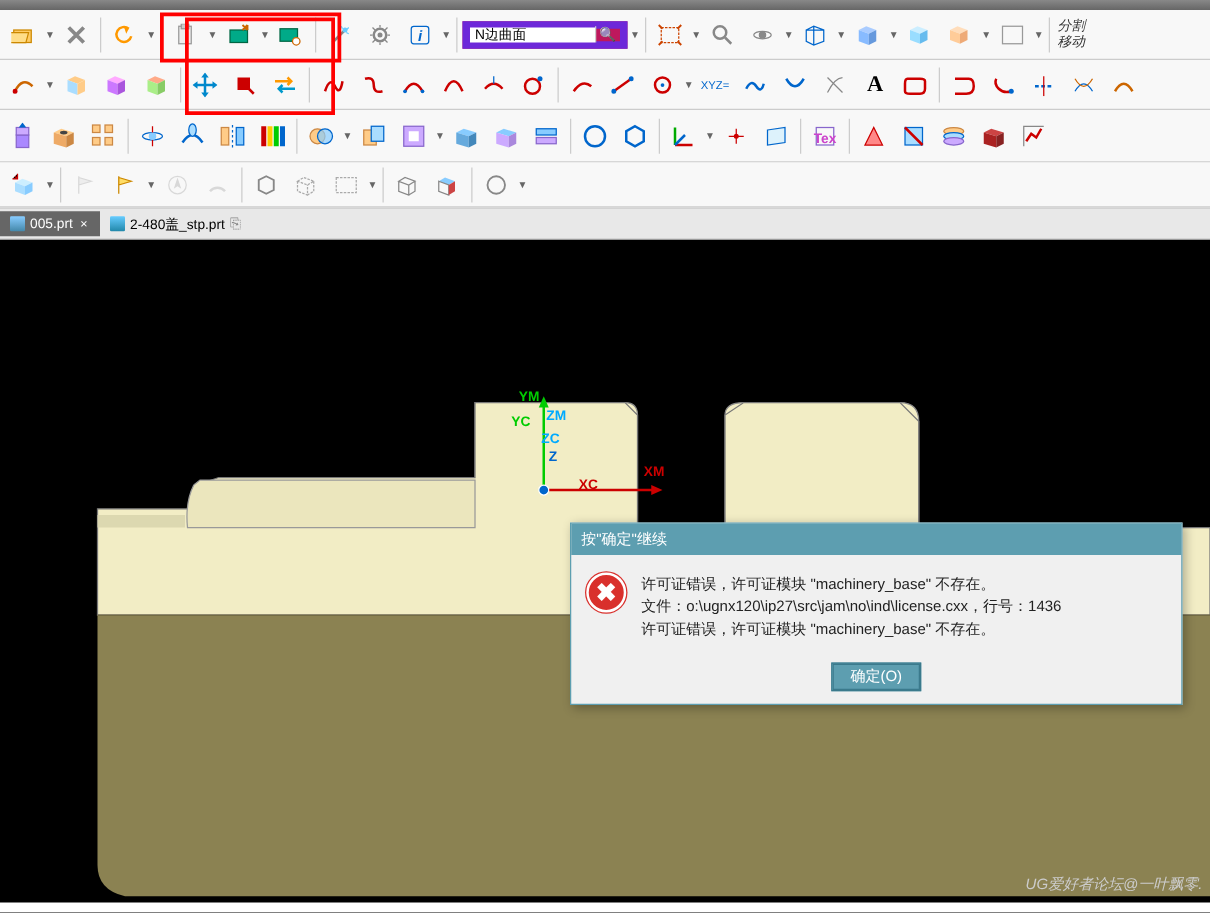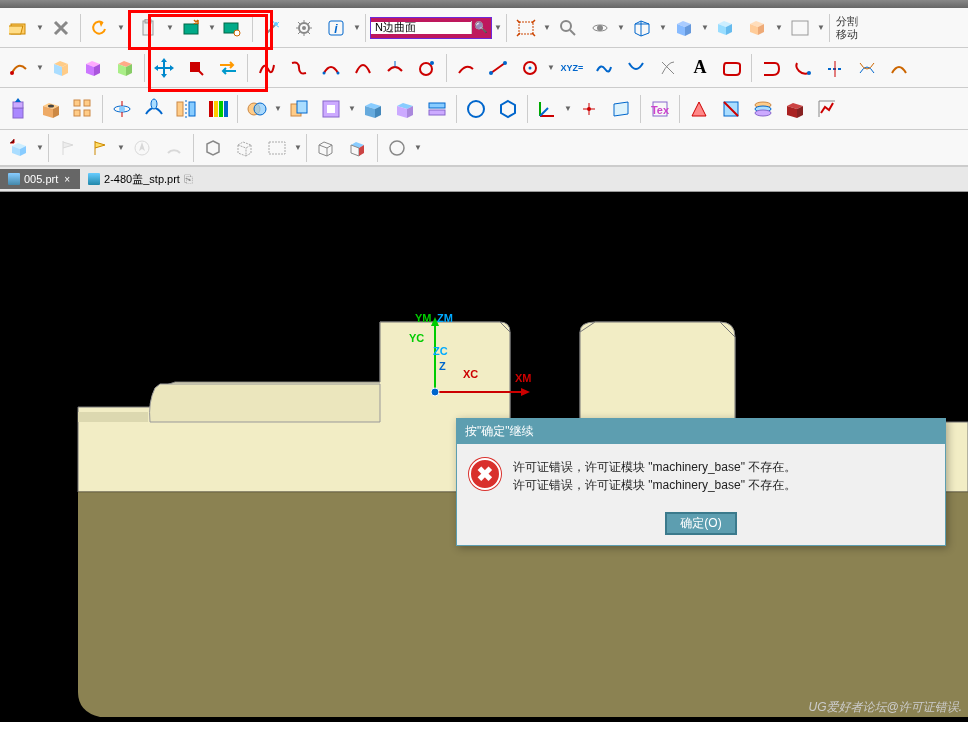--- a/index.html
+++ b/index.html
@@ -2,24 +2,24 @@
 <html><head>
 <meta charset="utf-8">
 <style>
 * { margin:0; padding:0; box-sizing:border-box; }
 body { font-family: "Microsoft YaHei", Arial, sans-serif; font-size:12px; background:#fff; width:968px; height:730px; overflow:hidden; position:relative; }
 .menubar { height:8px; background:linear-gradient(#888,#666); overflow:hidden; }
 .toolbar { display:flex; align-items:center; padding:2px 4px; gap:2px; border-bottom:1px solid #ccc; background:#f8f8f8; flex-wrap:nowrap; height:40px; overflow:hidden; }
 .tb { width:30px; height:30px; display:flex; align-items:center; justify-content:center; border:1px solid transparent; border-radius:2px; cursor:pointer; }
 .dd { width:8px; font-size:8px; color:#666; cursor:pointer; }
 .sep { width:1px; height:28px; background:#ccc; margin:0 2px; }
-.searchbox { display:flex; align-items:center; border:1px solid #6d28d9; height:22px; background:#be185d; }
+.searchbox { display:flex; align-items:center; border:6px solid #6d28d9; height:22px; background:#be185d; }
 .searchbox input { border:0; width:100px; font-size:11px; padding:0 4px; outline:none; }
 .searchbox .mag { width:20px; text-align:center; font-size:11px; border-left:1px solid #ccc; cursor:pointer; }
-.righttxt { font-size:11px; color:#333; line-height:1.1; white-space:nowrap; padding:0 2px; }
+.righttxt { font-size:11px; color:#333; line-height:1.1; white-space:nowrap; padding:0 2px;font-style:italic; }
 .redbox { position:absolute; border:3px solid red; pointer-events:none; }
 .tabbar { background:#e8e8e8; display:flex; align-items:center; height:26px; border-top:1px solid #ccc; border-bottom:1px solid #999; }
 .tab { padding:4px 8px; display:flex; align-items:center; gap:4px; font-size:11px; cursor:pointer; }
 .tab.active { background:#666; color:#fff; }
 .tab .ico { width:12px;height:12px;background:linear-gradient(#8cf,#48a);display:inline-block;border-radius:1px; }
 .tab .x { font-size:10px; cursor:pointer; padding:0 2px;}
 .viewport { position:relative; background:#000; height:530px; overflow:hidden; }
 .model { position:absolute; }
 .dialog { position:absolute; left:456px; top:418px; width:490px; background:#f0f0f0; border:1px solid #5d9eb0; box-shadow:2px 2px 8px rgba(0,0,0,.3); }
 .dlg-title { background:#5d9eb0; color:#fff; padding:4px 8px; font-size:12px; }
@@ -264,21 +264,21 @@
       </svg>
     </div>
  <div class="tb">
       <svg width="18" height="18">
         <circle cx="9" cy="9" r="6" fill="none" stroke="#c00" stroke-width="2"></circle>
         <circle cx="9" cy="9" r="1.5" fill="#06c"></circle>
       </svg>
     </div>
     <span class="dd">▼</span>
  <div class="tb">
-      <span style="font-size:9px;color:#06c;font-weight:bold">XYZ=</span>
+      <span style="font-size:9px;color:#06c;font-weight:normal">XYZ=</span>
     </div>
  <div class="tb">
       <svg width="18" height="18">
         <path d="M2 12 Q6 4 10 10 T16 8" stroke="#06c" stroke-width="2" fill="none"></path>
       </svg>
     </div>
  <div class="tb">
       <svg width="18" height="18">
         <path d="M2 4 Q9 16 16 4" stroke="#06c" stroke-width="2" fill="none"></path>
       </svg>
@@ -600,36 +600,37 @@
 
  <div style="position:absolute; left:415px; top:120px;">
   <svg width="130" height="100">
    <line x1="20" y1="80" x2="20" y2="10" stroke="#0c0" stroke-width="2"></line>
         <path d="M20 5 L16 14 L24 14 Z" fill="#0c0"></path>
    <line x1="20" y1="80" x2="110" y2="80" stroke="#c00" stroke-width="2"></line>
         <path d="M115 80 L106 76 L106 84 Z" fill="#c00"></path>
    <circle cx="20" cy="80" r="4" fill="#06c" stroke="#fff"></circle>
   </svg>
   <span class="axis-lbl" style="left:0px;top:0px;color:#0c0">YM</span>
-  <span class="axis-lbl" style="left:22px;top:0px;color:#0af">ZM</span>
+  <span class="axis-lbl" style="left:22px;top:15px;color:#0af">ZM</span>
   <span class="axis-lbl" style="left:-6px;top:20px;color:#0c0">YC</span>
   <span class="axis-lbl" style="left:18px;top:33px;color:#0af">ZC</span>
   <span class="axis-lbl" style="left:24px;top:48px;color:#06c">Z</span>
-  <span class="axis-lbl" style="left:48px;top:56px;color:#c00">XC</span>
+  <span class="axis-lbl" style="left:48px;top:70px;color:#c00">XC</span>
   <span class="axis-lbl" style="left:100px;top:60px;color:#c00">XM</span>
  </div>
 
- <div class="watermark">UG爱好者论坛@许可证错误.</div>
+ <div class="watermark">UG爱好者论坛@一叶飘零.</div>
 </div>
 
 <div class="dialog">
  <div class="dlg-title">按"确定"继续</div>
  <div class="dlg-body">
   <div class="dlg-ico">✖</div>
   <div class="dlg-txt">
    <div>许可证错误，许可证模块 "machinery_base" 不存在。</div>
+   <div>文件：o:\ugnx120\ip27\src\jam\no\ind\license.cxx，行号：1436</div>
    <div>许可证错误，许可证模块 "machinery_base" 不存在。</div>
   </div>
  </div>
  <div class="dlg-btns">
   <button class="dlg-btn">确定(O)</button>
  </div>
 </div>
 
 </body></html>

